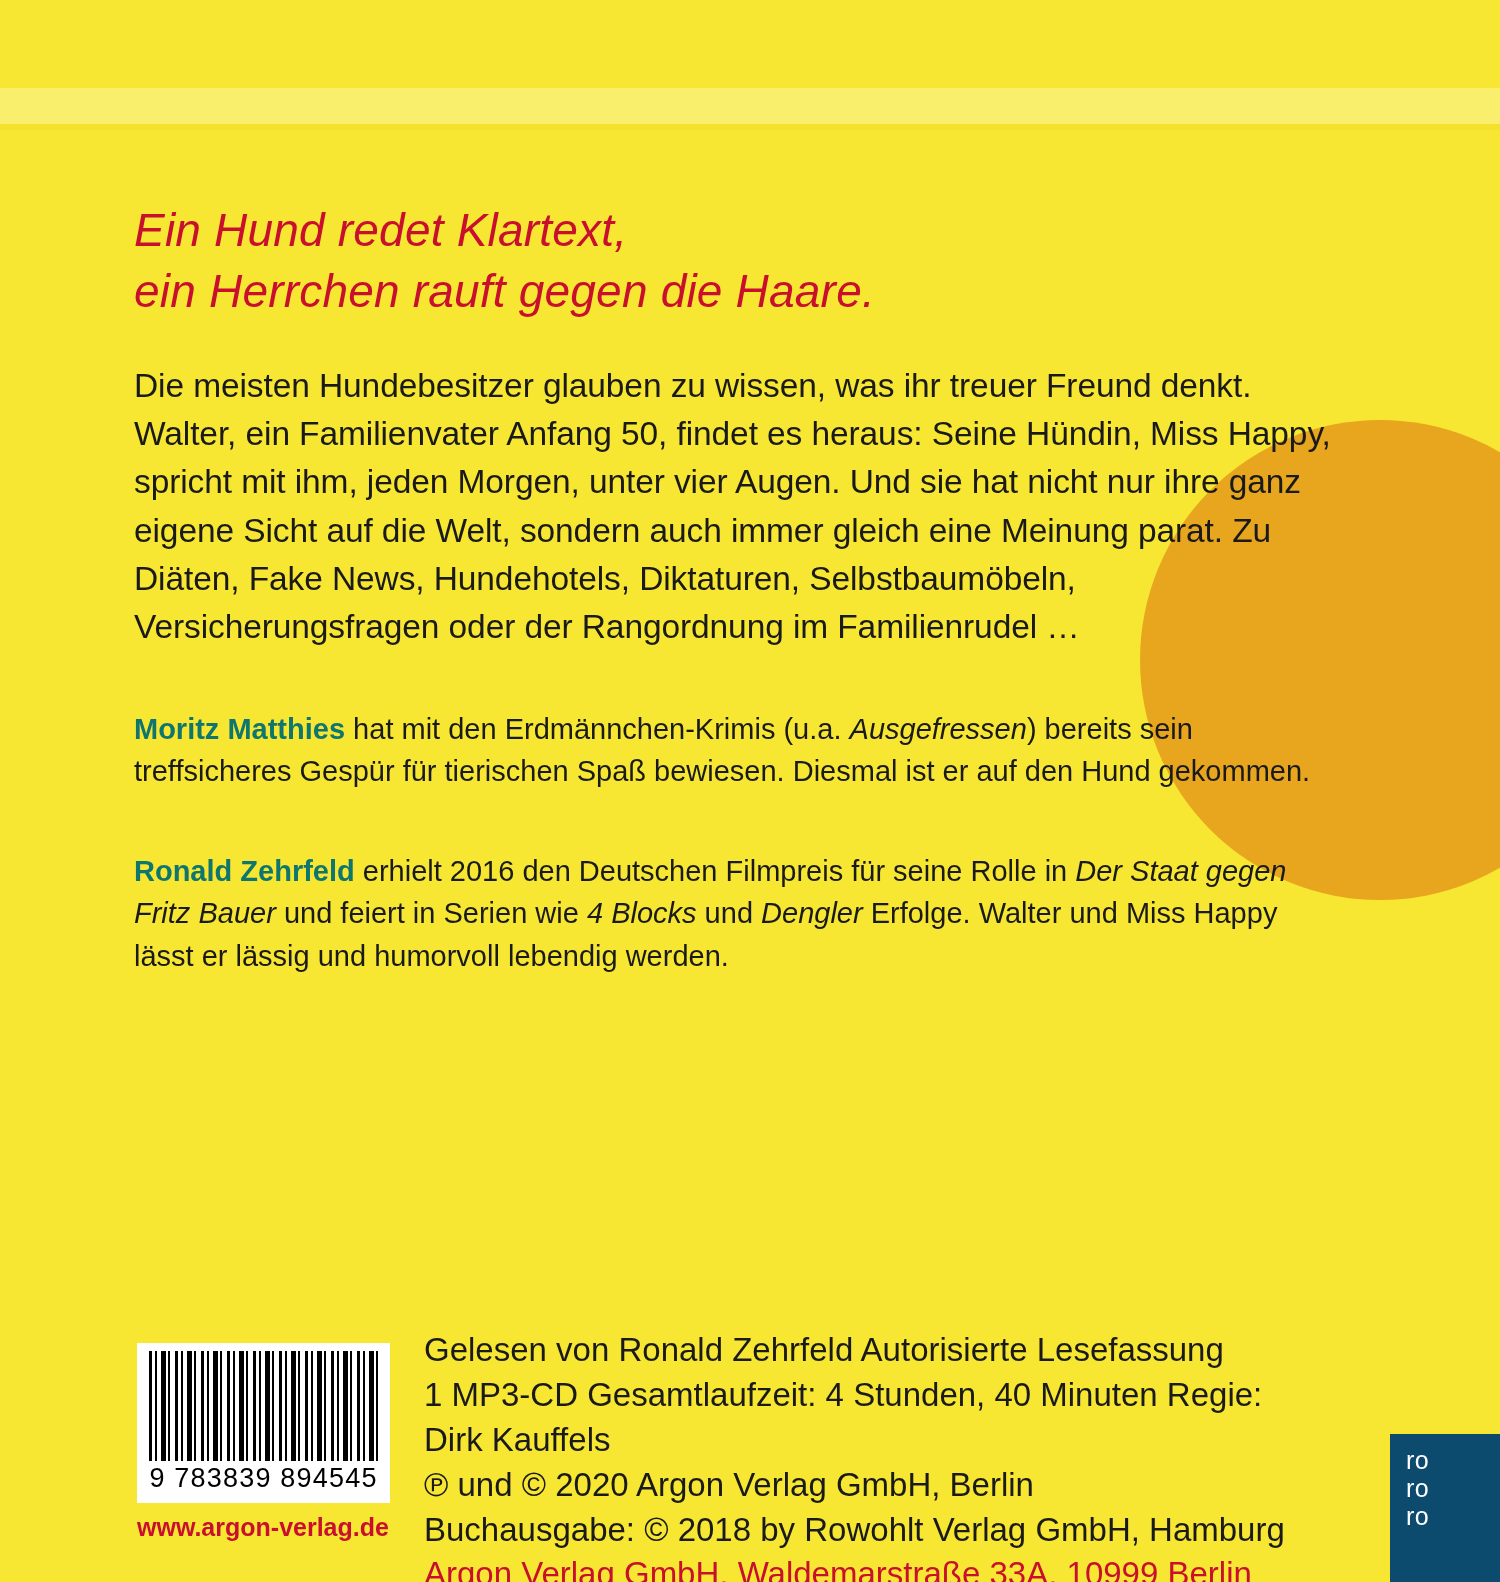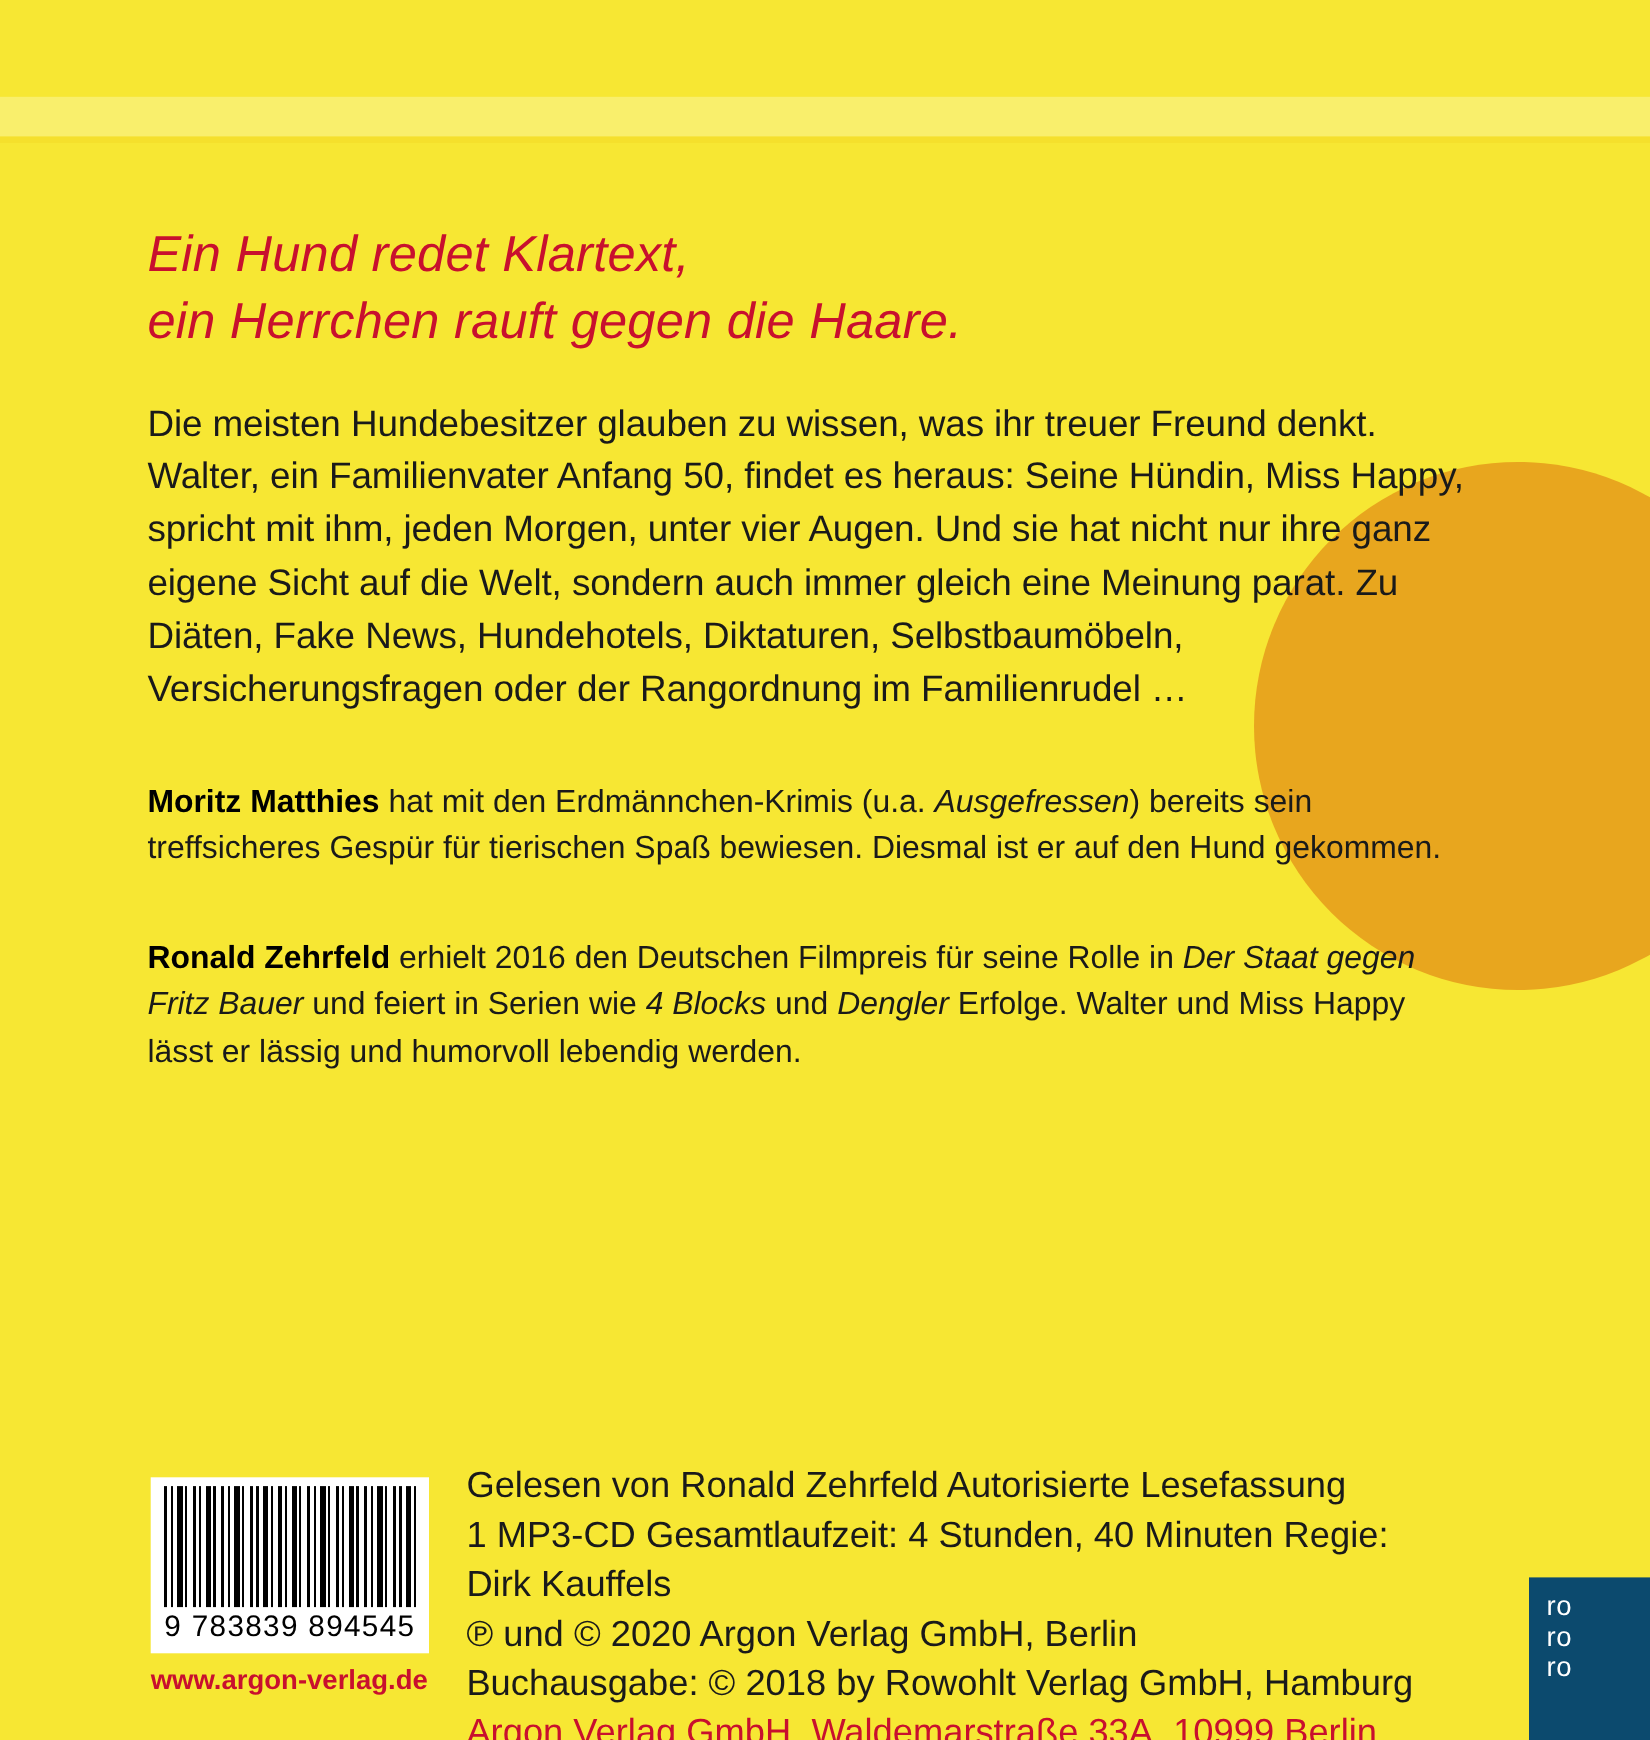--- a/index.html
+++ b/index.html
@@ -90,21 +90,21 @@
     left: 134px;
     width: 1180px;
     color: #1a1a1a;
     font-size: 29px;
     line-height: 1.46;
   }
   .bio-1 { top: 708px; width: 1185px; }
   .bio-2 { top: 850px; width: 1175px; }
 
   .bio .name {
-    color: #000000;
+    color: #0f766e;
     font-weight: bold;
   }
   .bio em { font-style: italic; }
 
   
   .barcode-box {
     position: absolute;
     left: 137px;
     top: 1343px;
     width: 253px;

